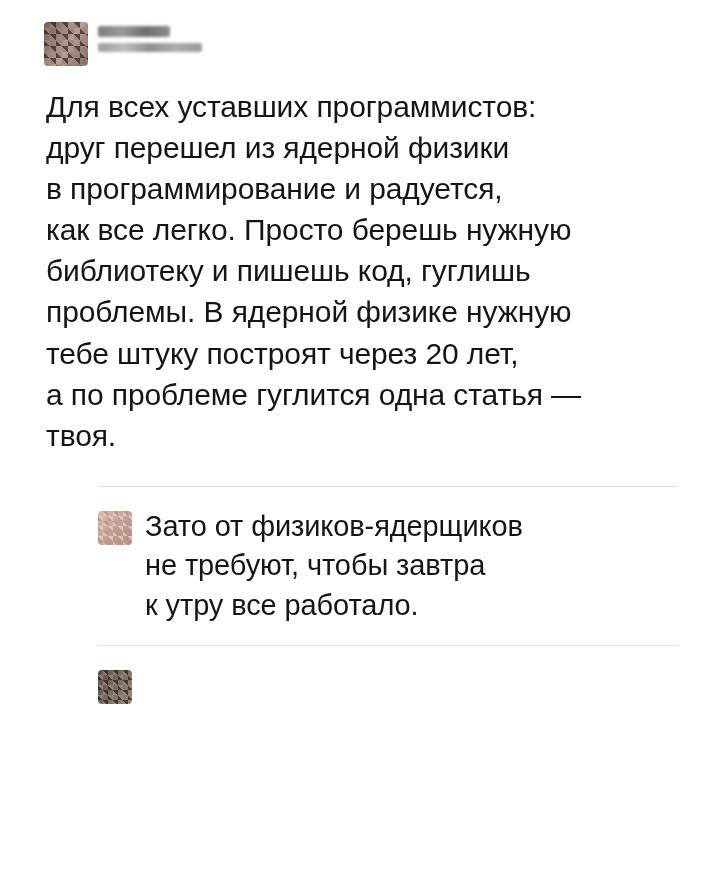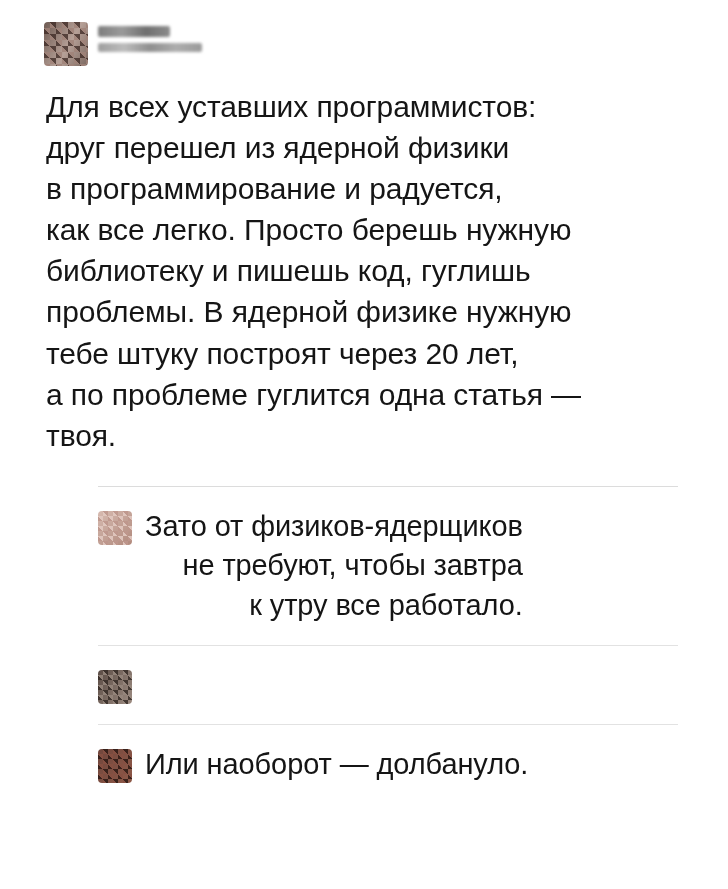--- a/index.html
+++ b/index.html
@@ -76,21 +76,20 @@
     font-size: 30px;
     line-height: 1.37;
     color: #151515;
     letter-spacing: -0.1px;
     white-space: pre-line;
   }
 
   
   .replies {
     margin: 30px 10px 0 82px;
-    text-align: right;
   }
   .reply {
     display: flex;
     align-items: flex-start;
     gap: 13px;
     padding: 20px 0 20px 0;
     border-top: 1px solid #e2e2e2;
   }
   .reply:first-child {
     border-top: 1px solid #dcdcdc;
@@ -167,19 +166,15 @@
       <div class="reply-avatar a1"></div>
       <div class="reply-text">Зато от физиков-ядерщиков
 не требуют, чтобы завтра
 к утру все работало.</div>
     </div>
 
     <div class="reply">
       <div class="reply-avatar a2"></div>
     </div>
 
-    <div class="reply">
-      <div class="reply-avatar a3"></div>
-      <div class="reply-text">Или наоборот — долбануло.</div>
-    </div>
 
   </div>
 </div>
 
 </body></html>

